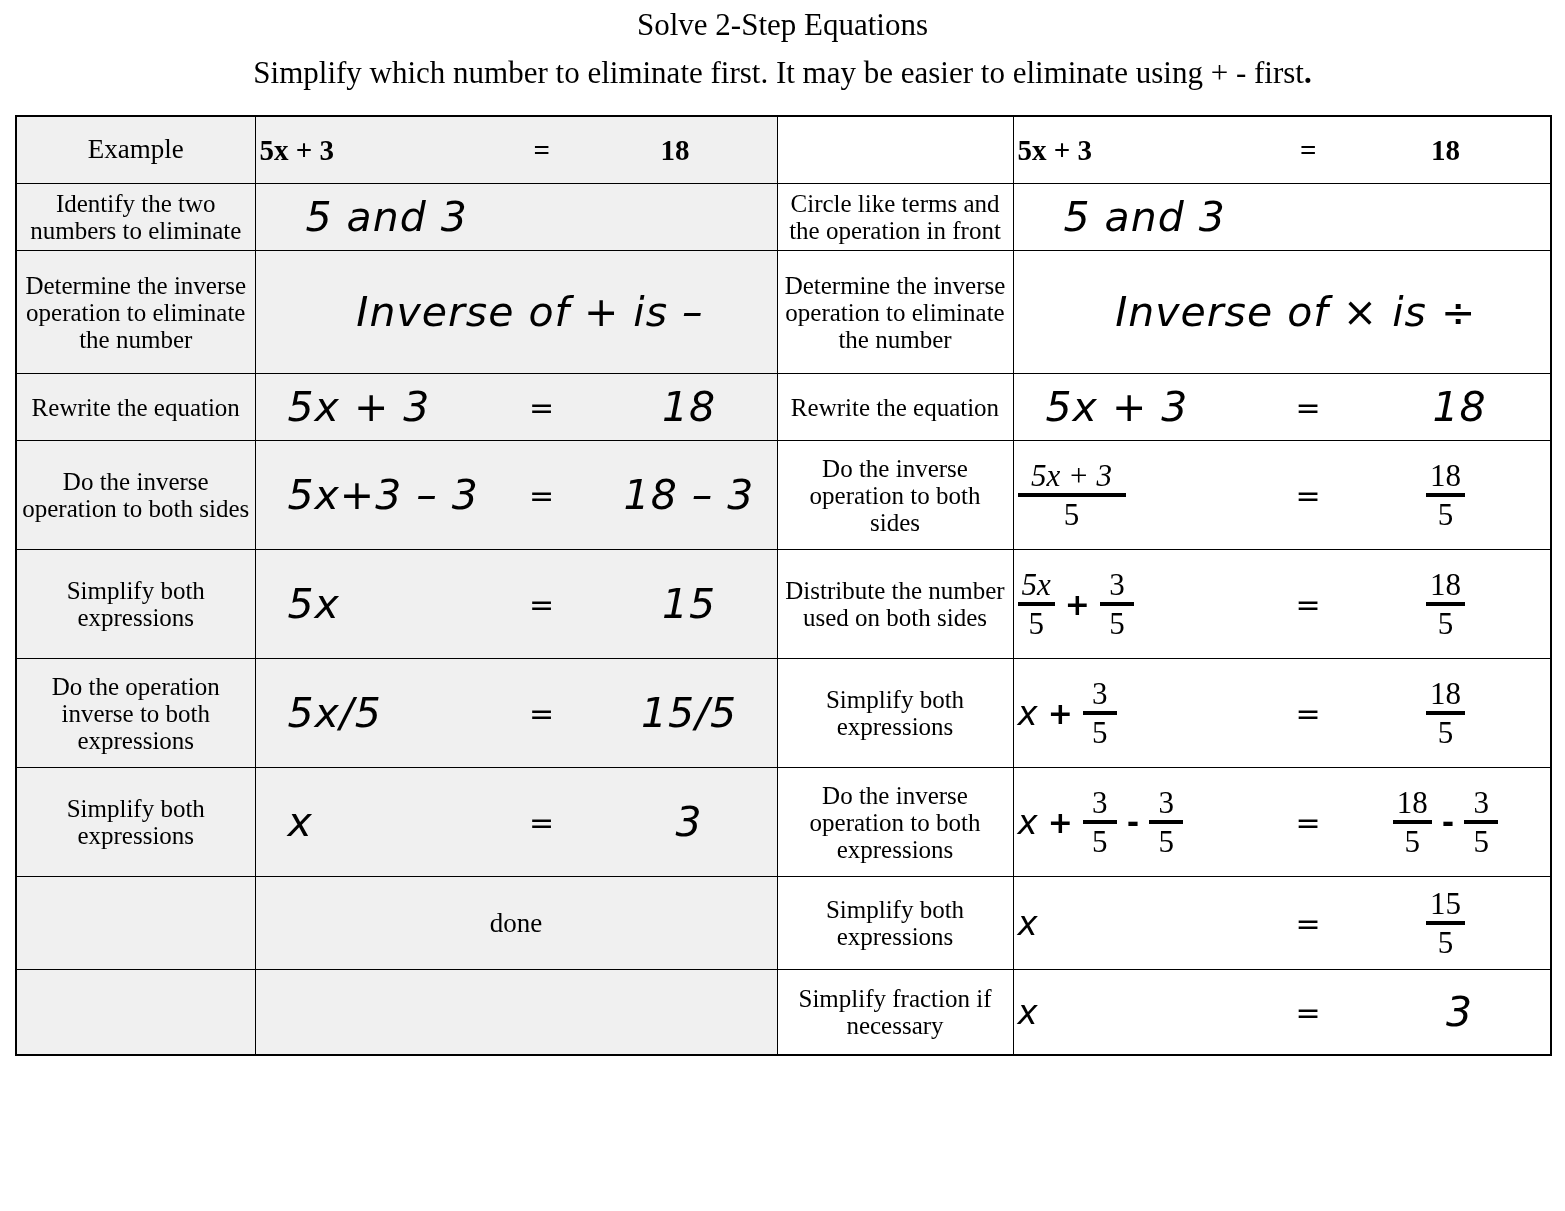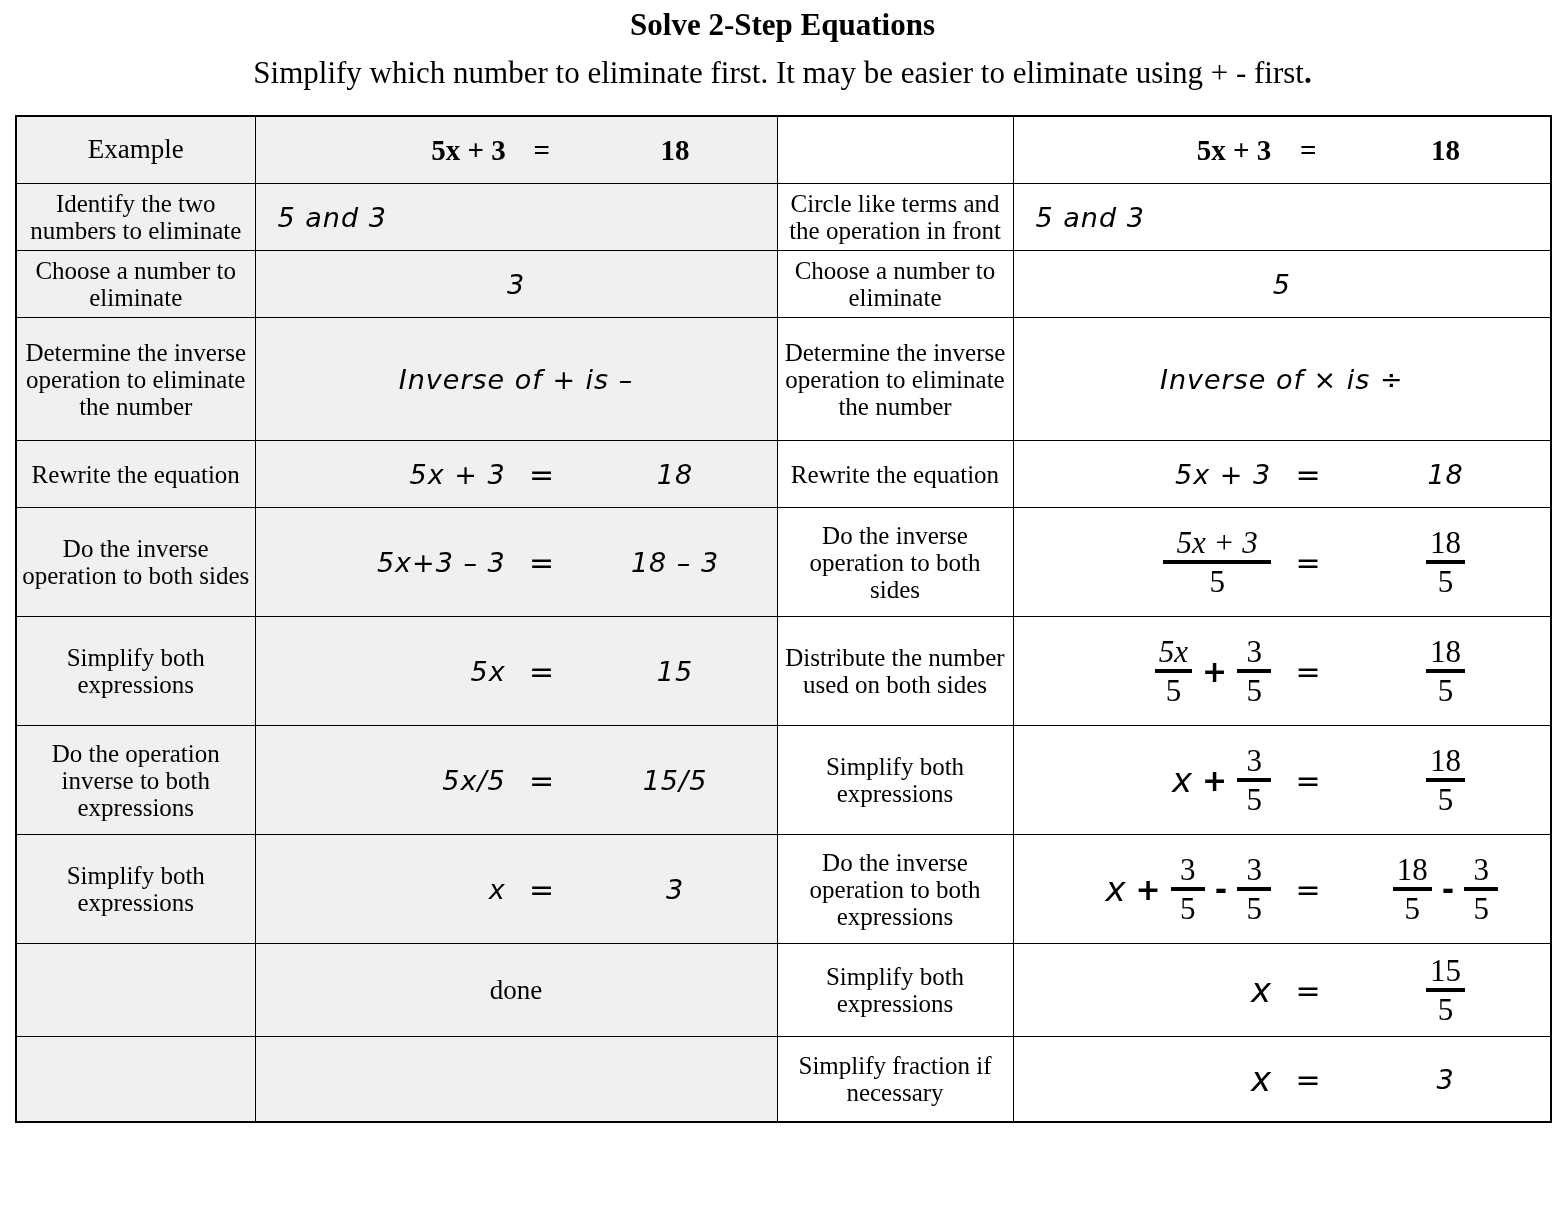--- a/index.html
+++ b/index.html
@@ -15,21 +15,21 @@
     overflow: hidden;
   }
 
   
   .header {
     padding-top: 6px;
     text-align: center;
   }
   .title {
     font-size: 31px;
-    font-weight: bold;
+    font-weight: normal;
     line-height: 1.25;
     letter-spacing: 0px;
   }
   .subtitle {
     font-size: 31px;
     font-weight: normal;
     line-height: 1.3;
     margin-top: 8px;
   }
   .subtitle .tail {
@@ -73,38 +73,39 @@
     line-height: 1.08;
   }
   .lbl.big {
     font-size: 27px;
   }
   .lbl.bold { font-weight: normal; }
 
   
   .hand {
     font-family: "DejaVu Sans", sans-serif;
-    font-size: 27px;
+    font-size: 41px;
     font-style: italic;
     letter-spacing: 1px;
+    margin-left: 28px;
   }
 
   
   .eqrow {
     display: flex;
     align-items: center;
     width: 100%;
     min-height: 62px;
   }
   .eq-lhs {
     flex: 0 0 48%;
     text-align: center;
     display: flex;
     align-items: center;
-    justify-content: flex-end;
+    justify-content: flex-start;
   }
   .eq-op {
     flex: 0 0 14%;
     text-align: center;
   }
   .eq-rhs {
     flex: 0 0 38%;
     text-align: center;
     display: flex;
     align-items: flex-start;
@@ -248,38 +249,20 @@
     <td class="plain">
       <div class="lbl">Circle like terms and the operation in front</div>
     </td>
     <td class="plain">
       <div class="eqrow">
               <div class="centerline hand-left"><span class="hand">5 and 3</span></div>
             </div>
     </td>
   </tr>
 
-  <tr>
-    <td class="shade">
-      <div class="lbl">Choose a number to eliminate</div>
-    </td>
-    <td class="shade">
-      <div class="eqrow">
-              <div class="centerline hand-center"><span class="hand">3</span></div>
-            </div>
-    </td>
-    <td class="plain">
-      <div class="lbl">Choose a number to eliminate</div>
-    </td>
-    <td class="plain">
-      <div class="eqrow">
-              <div class="centerline hand-center"><span class="hand">5</span></div>
-            </div>
-    </td>
-  </tr>
 
   <tr>
     <td class="shade">
       <div class="lbl">Determine the inverse operation to eliminate the number</div>
     </td>
     <td class="shade">
       <div class="eqrow" style="min-height:118px">
               <div class="centerline hand-center"><span class="hand">Inverse of + is –</span></div>
             </div>
     </td>

